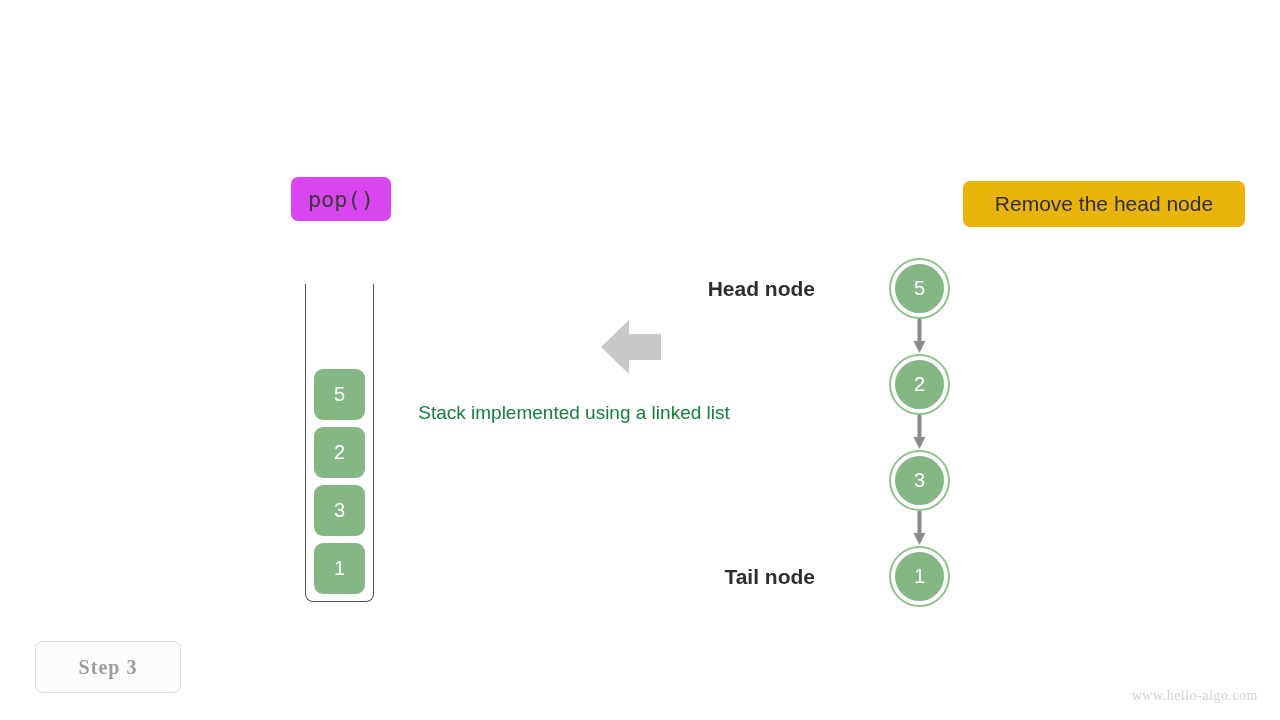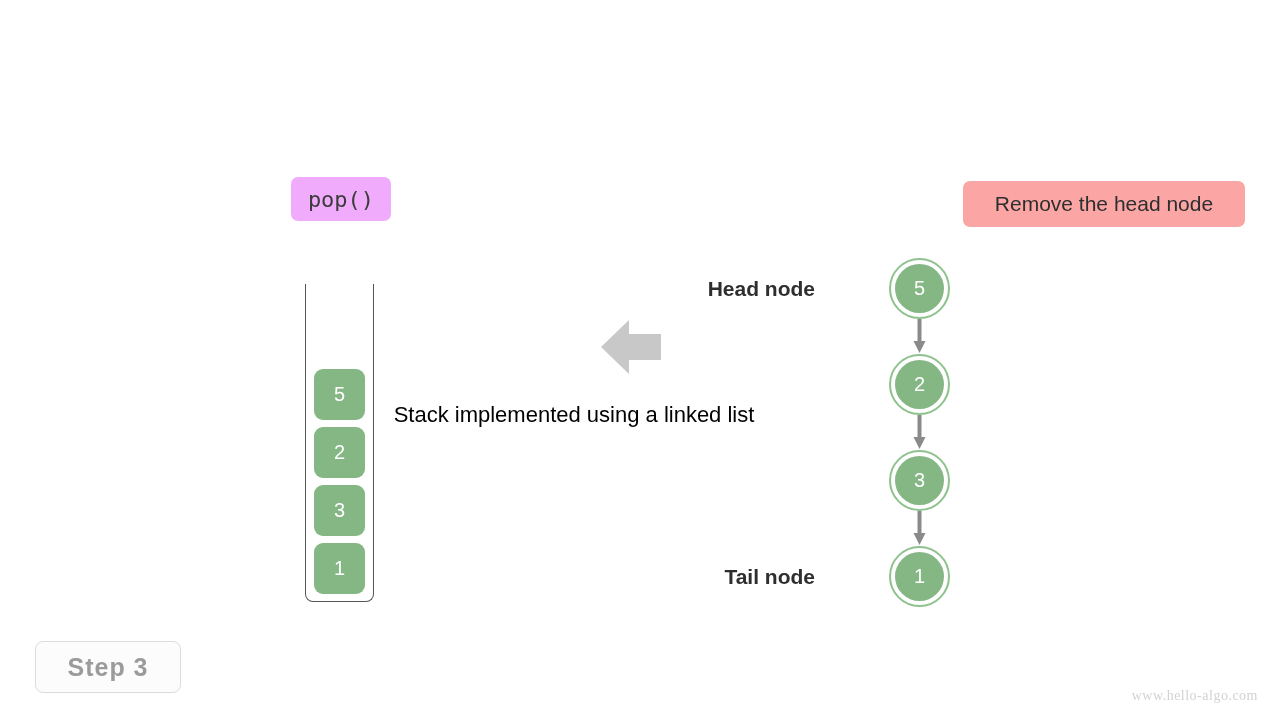--- a/index.html
+++ b/index.html
@@ -17,60 +17,60 @@
     -webkit-font-smoothing: antialiased;
   }
 
   
   .badge-op {
     position: absolute;
     left: 291px;
     top: 177px;
     width: 100px;
     height: 44px;
-    background: #f0abfc;
+    background: #d946ef;
     border-radius: 7px;
     display: flex;
     align-items: center;
     justify-content: center;
     font-family: "DejaVu Sans Mono", "Liberation Mono", monospace;
     font-size: 22px;
     color: #3b3b3b;
     letter-spacing: 0px;
   }
 
   .badge-action {
     position: absolute;
     left: 963px;
     top: 181px;
     width: 282px;
     height: 46px;
-    background: #fca5a5;
+    background: #eab308;
     border-radius: 7px;
     display: flex;
     align-items: center;
     justify-content: center;
     font-size: 21px;
     color: #2e2e2e;
   }
 
   .badge-step {
     position: absolute;
     left: 35px;
     top: 641px;
     width: 146px;
     height: 52px;
     background: #fcfcfc;
     border: 1px solid #dcdcdc;
     border-radius: 8px;
     display: flex;
     align-items: center;
     justify-content: center;
-    font-family: Liberation Sans, sans-serif;
-    font-size: 25px;
+    font-family: Liberation Serif, serif;
+    font-size: 20px;
     font-weight: bold;
     color: #9b9b9b;
     letter-spacing: 1px;
   }
 
   .watermark {
     position: absolute;
     right: 22px;
     bottom: 16px;
     font-family: Liberation Serif, serif;
@@ -79,22 +79,22 @@
     letter-spacing: 0.5px;
   }
 
   
   .caption {
     position: absolute;
     left: 0;
     top: 402px;
     width: 1148px;
     text-align: center;
-    font-size: 22px;
-    color: #000000;
+    font-size: 19px;
+    color: #15803d;
   }
   .caption-inner { display: inline-block; }
 
   
   .stack-wrap {
     position: absolute;
     left: 305px;
     top: 284px;
     width: 69px;
     height: 318px;

